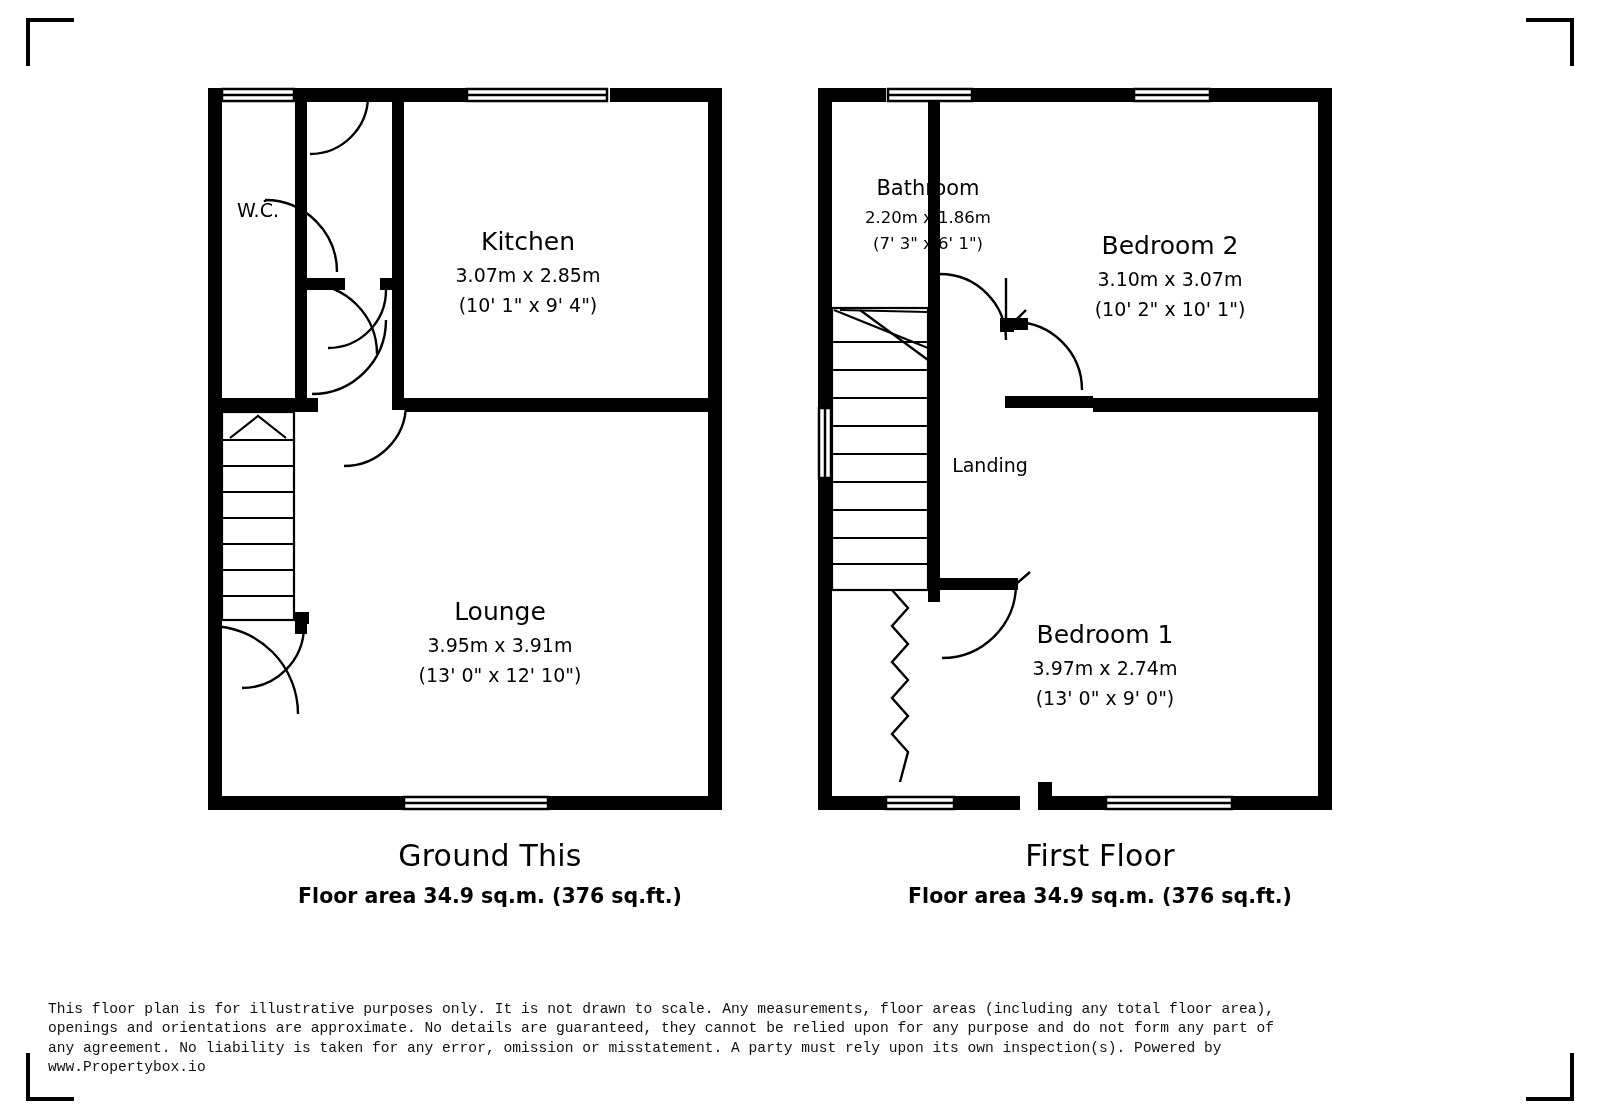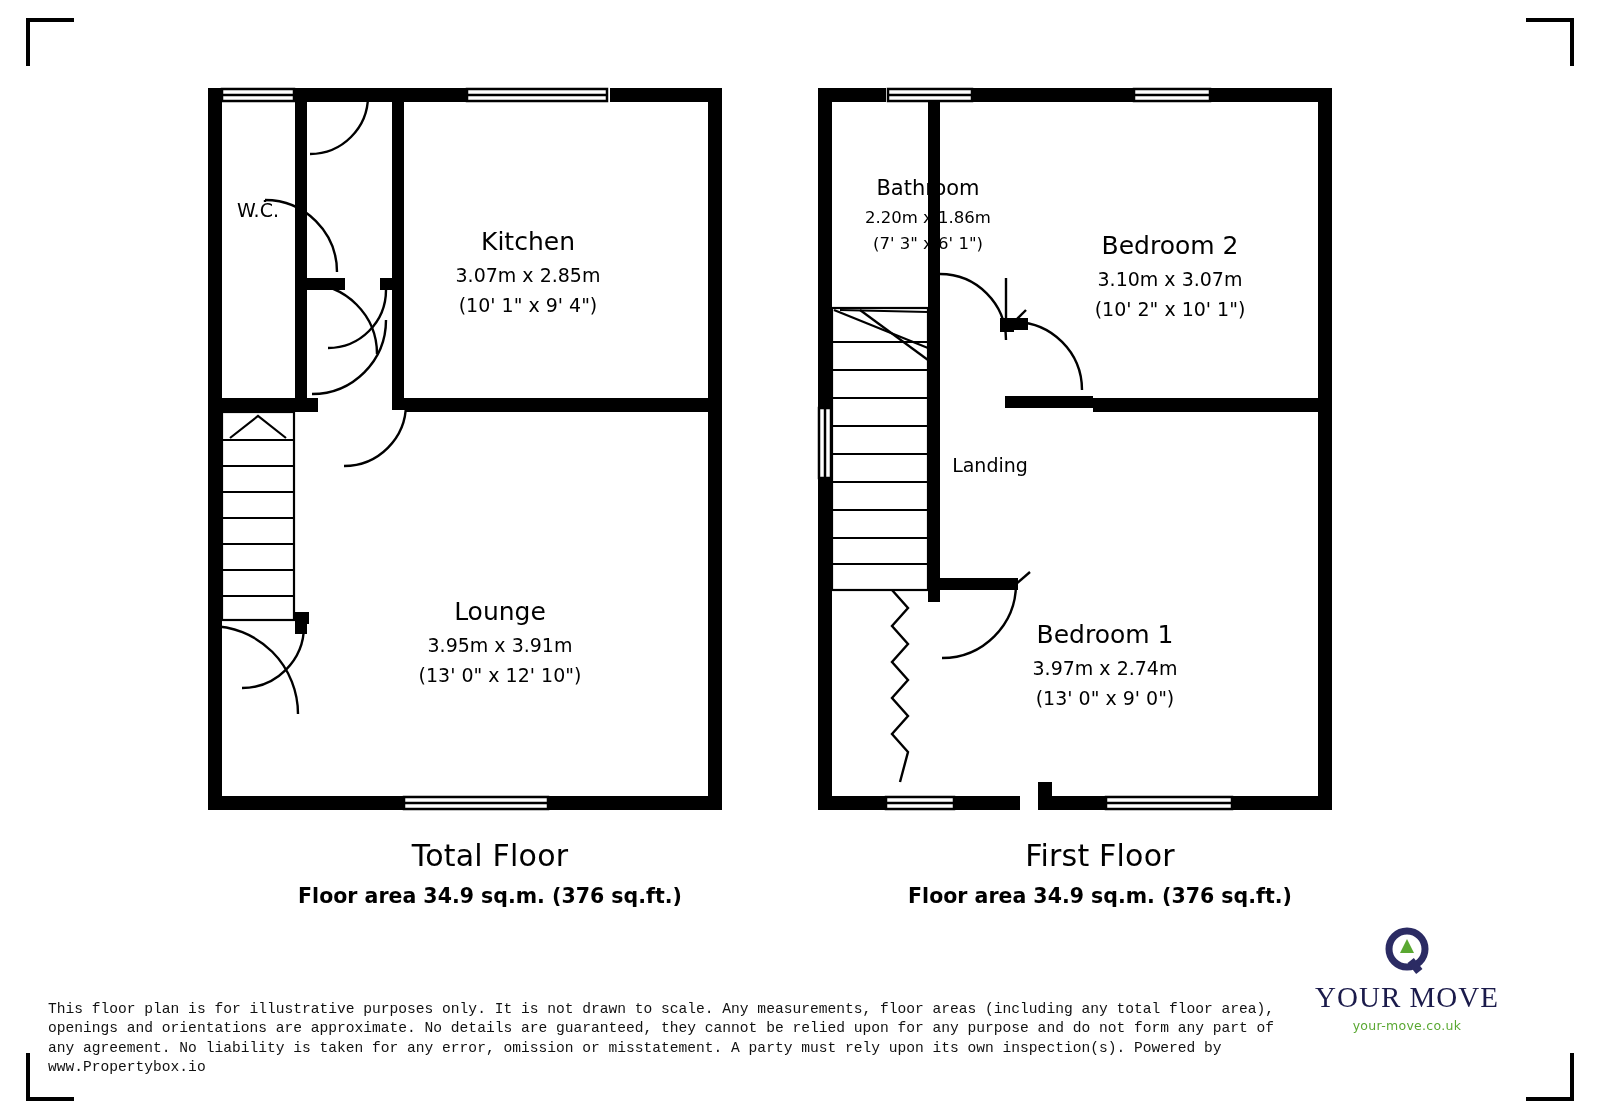--- a/index.html
+++ b/index.html
@@ -280,36 +280,25 @@
 
       <text class="small-label" x="190" y="412" text-anchor="middle">Landing</text>
 
       <text class="room-name" x="305" y="583" text-anchor="middle">Bedroom 1</text>
       <text class="room-dim" x="305" y="615" text-anchor="middle">3.97m x 2.74m</text>
       <text class="room-dim" x="305" y="645" text-anchor="middle">(13' 0" x 9' 0")</text>
     </svg>
   </div>
 
   <div class="caption ground">
-    <div class="floor-title">Total Floor</div>
+    <div class="floor-title">Ground This</div>
     <div class="floor-area">Floor area 34.9 sq.m. (376 sq.ft.)</div>
   </div>
 
   <div class="caption first">
     <div class="floor-title">First Floor</div>
     <div class="floor-area">Floor area 34.9 sq.m. (376 sq.ft.)</div>
   </div>
 
   <div class="disclaimer">This floor plan is for illustrative purposes only. It is not drawn to scale. Any measurements, floor areas (including any total floor area), openings and orientations are approximate. No details are guaranteed, they cannot be relied upon for any purpose and do not form any part of any agreement. No liability is taken for any error, omission or misstatement. A party must rely upon its own inspection(s). Powered by www.Propertybox.io</div>
 
-  <div class="logo">
-    <div class="logo-mark">
-      <svg viewBox="0 0 52 52" width="52" height="52" xmlns="http://www.w3.org/2000/svg">
-        <circle cx="26" cy="24" r="18" fill="none" stroke="#2b2b63" stroke-width="7"></circle>
-        <rect x="30" y="34" width="8" height="14" fill="#2b2b63" transform="rotate(-38 34 41)"></rect>
-        <path d="M26 14 L33 28 L19 28 Z" fill="#5aa832"></path>
-      </svg>
-    </div>
-    <div class="logo-name">YOUR MOVE</div>
-    <div class="logo-url">your-move.co.uk</div>
-  </div>
 
 </div>
 
 </body></html>

